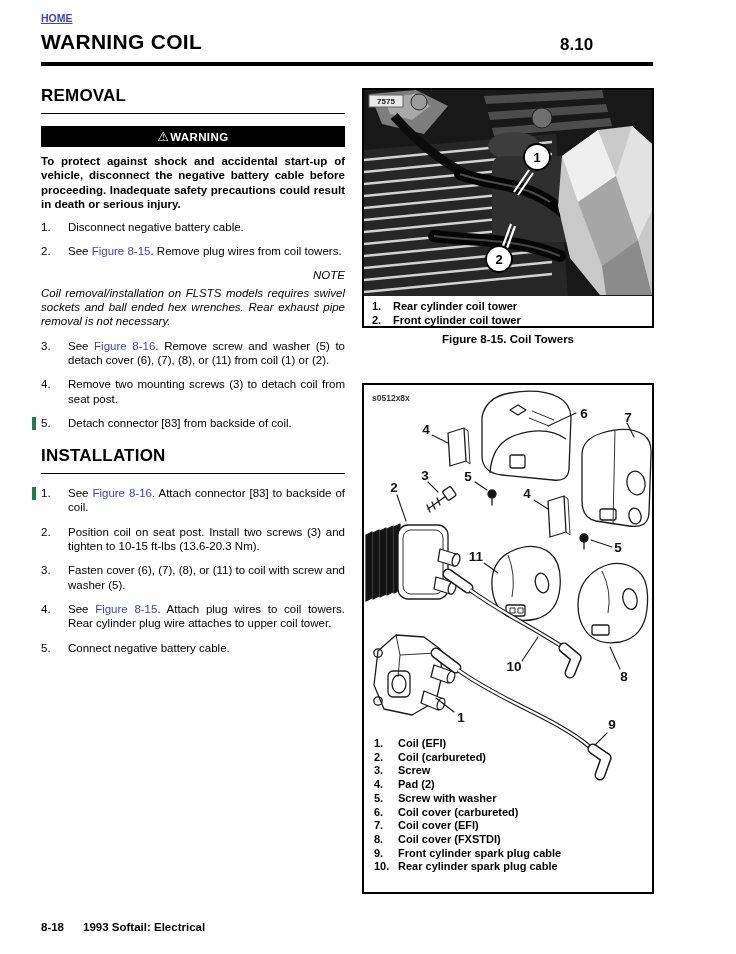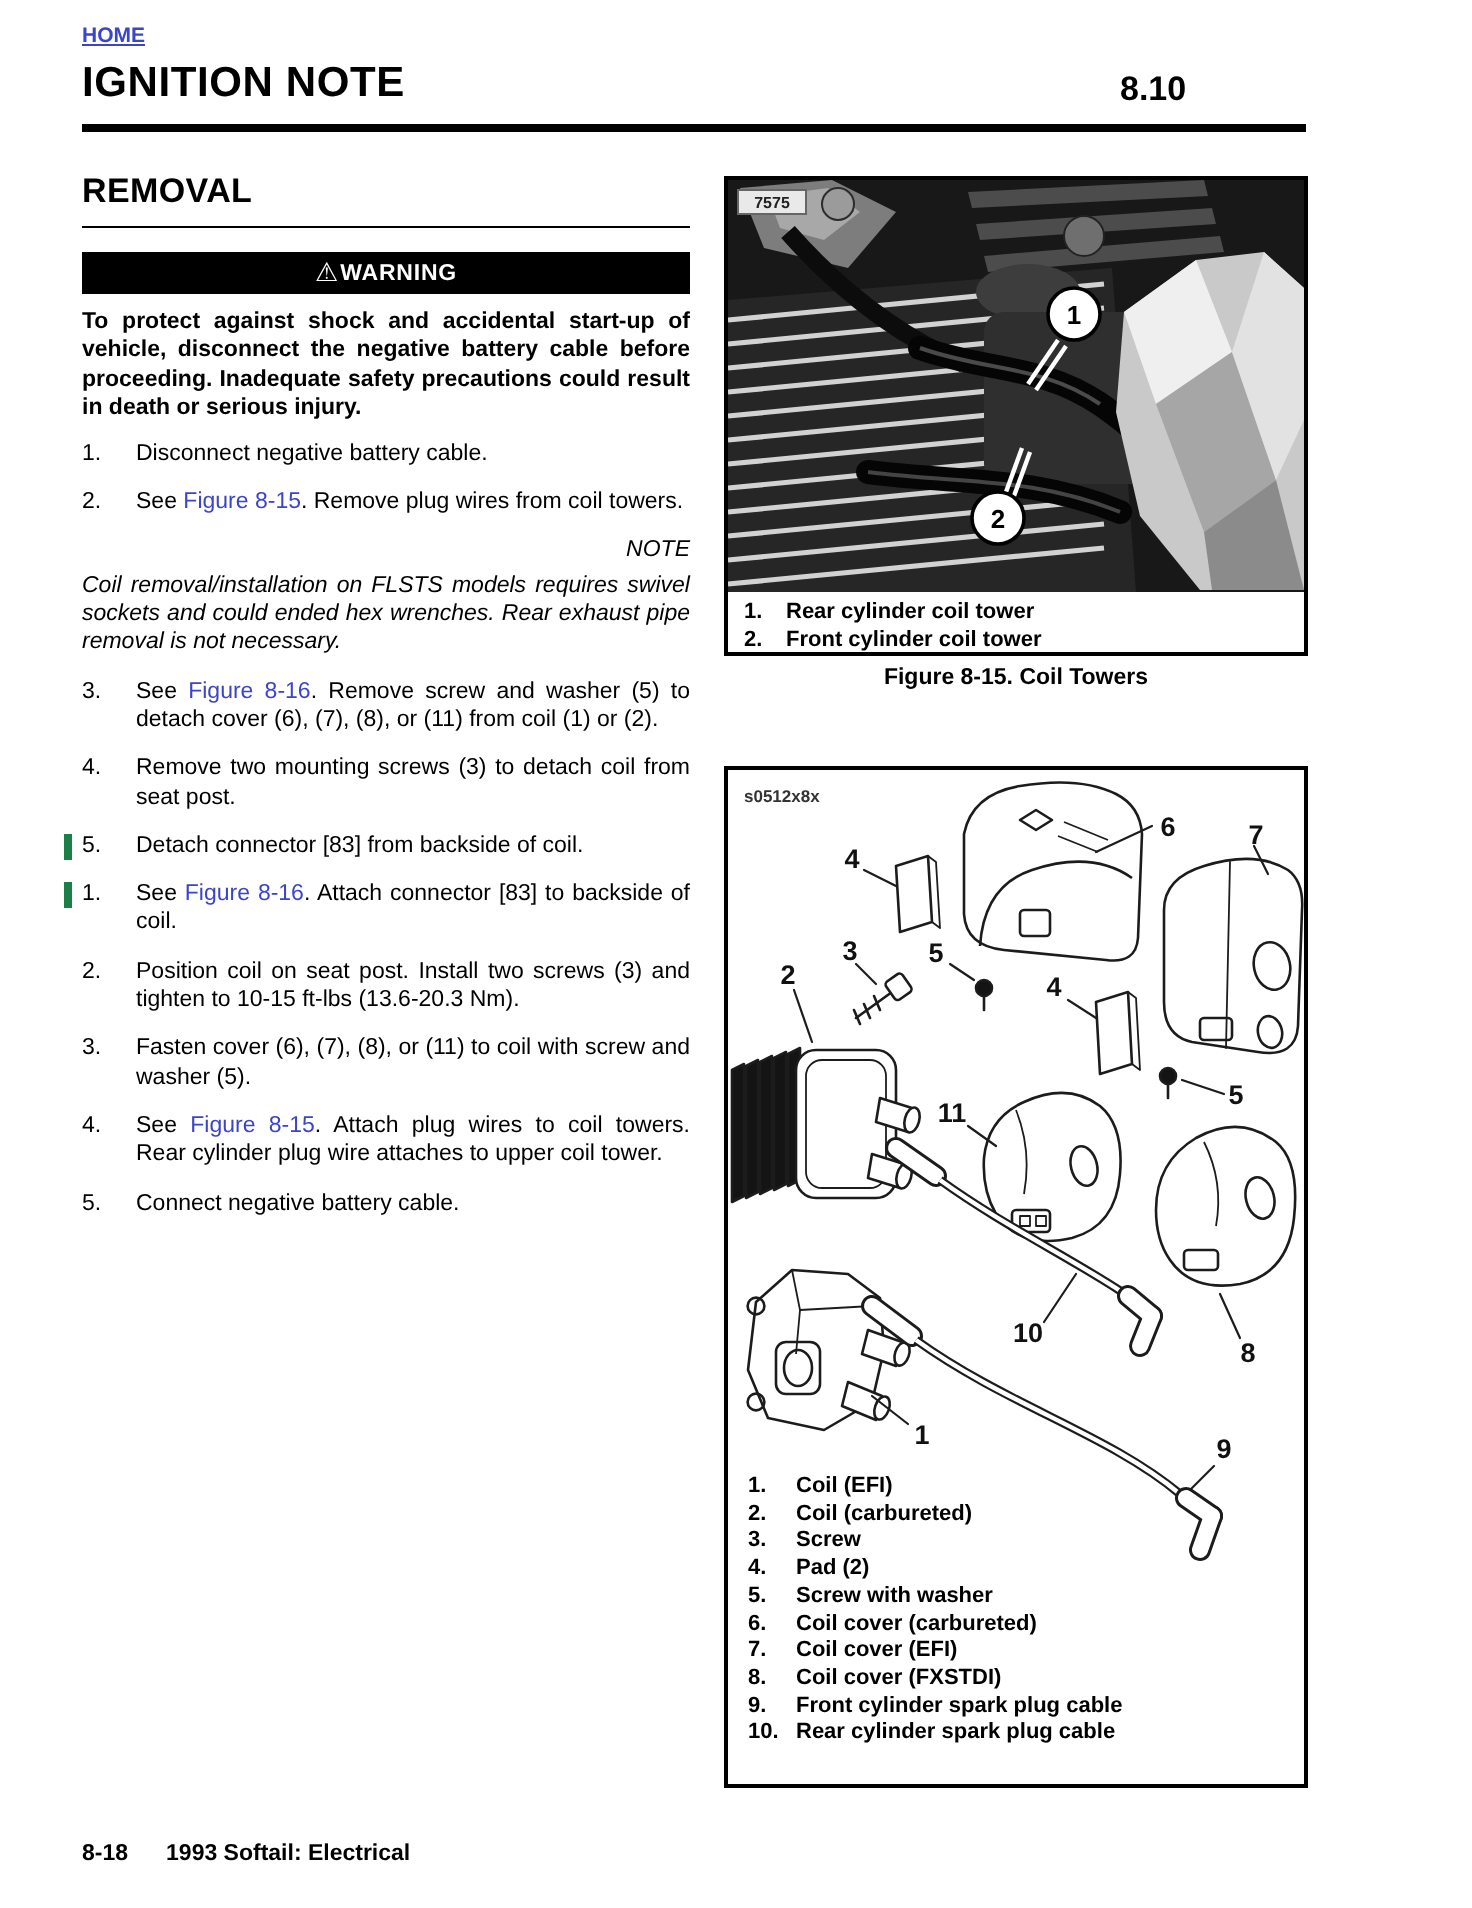--- a/index.html
+++ b/index.html
@@ -111,21 +111,21 @@
   
   .footer { position:absolute; left:41px; top:921px; font-size:11.5px; font-weight:bold; }
   .footer .chapter { margin-left:19px; }
 </style>
 </head>
 <body>
 
 <div class="page">
 
   <a href="#" class="home-link">HOME</a>
-  <div class="page-title">IGNITION NOTE</div>
+  <div class="page-title">WARNING COIL</div>
   <div class="section-num">8.10</div>
   <div class="header-rule"></div>
 
   <div class="col-left">
 
     <div class="sec-heading">REMOVAL</div>
 
     <div class="warn-bar">
       <span class="warn-icon">⚠</span>
       <span class="warn-label">WARNING</span>
@@ -135,36 +135,37 @@
     <div class="step">
       <span class="step-num">1.</span>
       <span>Disconnect negative battery cable.</span>
     </div>
     <div class="step">
       <span class="step-num">2.</span>
       <span>See </span><a href="#" class="fig-link">Figure 8-15</a><span>. Remove plug wires from coil towers.</span>
     </div>
 
     <div class="note-head">NOTE</div>
-    <p class="note-text">Coil removal/installation on FLSTS models requires swivel sockets and could ended hex wrenches. Rear exhaust pipe removal is not necessary.</p>
+    <p class="note-text">Coil removal/installation on FLSTS models requires swivel sockets and ball ended hex wrenches. Rear exhaust pipe removal is not necessary.</p>
 
     <div class="step">
       <span class="step-num">3.</span>
       <span>See </span><a href="#" class="fig-link">Figure 8-16</a><span>. Remove screw and washer (5) to detach cover (6), (7), (8), or (11) from coil (1) or (2).</span>
     </div>
     <div class="step">
       <span class="step-num">4.</span>
       <span>Remove two mounting screws (3) to detach coil from seat post.</span>
     </div>
     <div class="step">
       <span class="change-bar"></span>
       <span class="step-num">5.</span>
       <span>Detach connector [83] from backside of coil.</span>
     </div>
 
+    <div class="sec-heading second">INSTALLATION</div>
 
     <div class="step">
       <span class="change-bar"></span>
       <span class="step-num">1.</span>
       <span>See </span><a href="#" class="fig-link">Figure 8-16</a><span>. Attach connector [83] to backside of coil.</span>
     </div>
     <div class="step">
       <span class="step-num">2.</span>
       <span>Position coil on seat post. Install two screws (3) and tighten to 10-15 ft-lbs (13.6-20.3 Nm).</span>
     </div>

